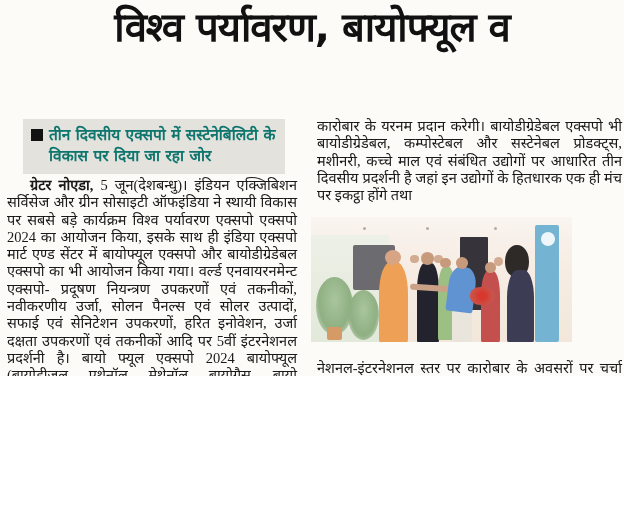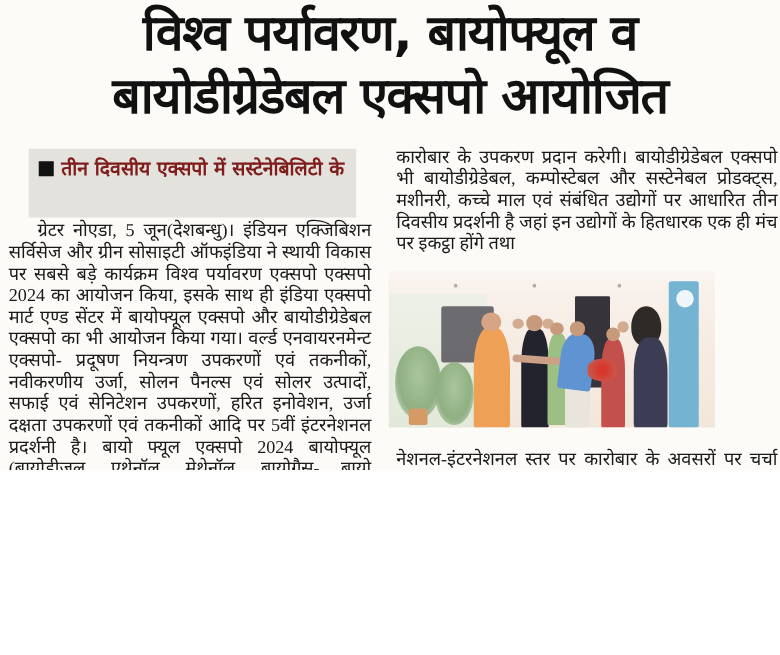--- a/index.html
+++ b/index.html
@@ -23,40 +23,40 @@
   }
   
   .subhead-box{
     position:absolute;left:23px;top:119px;width:262px;height:55px;
     background:#e4e2dd;
     box-sizing:border-box;
     padding:6px 6px 0 8px;
     font-family:"DejaVu Sans","Liberation Sans",sans-serif;
     font-weight:700;
     font-size:15.5px;line-height:21px;
-    color:#7f1d1d;
+    color:#0f766e;
   }
   .subhead-line1{display:flex;align-items:flex-start;}
   .bullet-square{
     display:inline-block;width:12px;height:12px;background:#121212;
     margin:4px 6px 0 0;flex:0 0 auto;
   }
   .subhead-line2{margin-left:18px;}
   
   .bodytext{
     position:absolute;
     font-size:14.5px;line-height:17.3px;
     text-align:justify;
     color:#191919;
   }
   .col-left-p1{left:7px;top:177px;width:290px;}
   .col-right-p1{left:317px;top:118px;width:305px;}
   .col-right-p2{left:317px;top:360px;width:305px;}
   .indent{text-indent:23px;}
-  .bold{font-weight:400;}
+  .bold{font-weight:700;}
   
   .photo{
     position:absolute;left:311px;top:217px;width:261px;height:125px;
     overflow:hidden;
     background:linear-gradient(180deg,#f9f3ee 0%,#f6ece3 45%,#f2e7da 100%);
   }
   .photo div{position:absolute;}
   .ph-ceiling{left:0;top:0;width:100%;height:20%;
     background:linear-gradient(180deg,#faf5f1,#f7efe9);}
   .ph-dot{width:3px;height:3px;border-radius:50%;background:#b9a9a2;top:8%;}
@@ -97,35 +97,35 @@
   
   .bg-head{width:3.5%;height:7%;opacity:.8;}
 </style>
 </head>
 <body>
 
 <div class="page">
 
   <div class="headline">
     <div>विश्व पर्यावरण, बायोफ्यूल व</div>
-    <div>बायोडीग्रेडेबल एक्सपो आयोजित</div>
   </div>
 
   <div class="subhead-box">
     <div class="subhead-line1">
       <span class="bullet-square"></span>
       <span>तीन दिवसीय एक्सपो में सस्टेनेबिलिटी के</span>
     </div>
+    <div class="subhead-line2">विकास पर दिया जा रहा जोर</div>
   </div>
 
   <div class="bodytext col-left-p1">
     <div class="indent"><span class="bold">ग्रेटर नोएडा,</span><span> 5 जून(देशबन्धु)। </span><span>इंडियन एक्जिबिशन सर्विसेज और ग्रीन सोसाइटी ऑफइंडिया ने स्थायी विकास पर सबसे बड़े कार्यक्रम विश्व पर्यावरण एक्सपो एक्सपो 2024 का आयोजन किया, इसके साथ ही इंडिया एक्सपो मार्ट एण्ड सेंटर में बायोफ्यूल एक्सपो और बायोडीग्रेडेबल एक्सपो का भी आयोजन किया गया। वर्ल्ड एनवायरनमेन्ट एक्सपो- प्रदूषण नियन्त्रण उपकरणों एवं तकनीकों, नवीकरणीय उर्जा, सोलन पैनल्स एवं सोलर उत्पादों, सफाई एवं सेनिटेशन उपकरणों, हरित इनोवेशन, उर्जा दक्षता उपकरणों एवं तकनीकों आदि पर 5वीं इंटरनेशनल प्रदर्शनी है। बायो फ्यूल एक्सपो 2024 बायोफ्यूल (बायोडीजल, एथेनॉल, मेथेनॉल, बायोगैस- बायो एलएनजी, बायो सीएनजी, बायोमास, गैस ईंधन जैसे हाइड्रोजन और सिंथेटिक गैस) पर आधारित एक इंटरनेशनल कारोबार प्रदर्शनी है जो इस क्षेत्र के उत्पादकों, निर्माताओं को एक ही मंच पर लेकर आती है।</span></div>
   </div>
 
-  <div class="bodytext col-right-p1">कारोबार के उपकरण प्रदान करेगी। बायोडीग्रेडेबल एक्सपो भी बायोडीग्रेडेबल, कम्पोस्टेबल और सस्टेनेबल प्रोडक्ट्स, मशीनरी, कच्चे माल एवं संबंधित उद्योगों पर आधारित तीन दिवसीय प्रदर्शनी है जहां इन उद्योगों के हितधारक एक ही मंच पर इकट्ठा होंगे तथा</div>
+  <div class="bodytext col-right-p1">कारोबार के यरनम प्रदान करेगी। बायोडीग्रेडेबल एक्सपो भी बायोडीग्रेडेबल, कम्पोस्टेबल और सस्टेनेबल प्रोडक्ट्स, मशीनरी, कच्चे माल एवं संबंधित उद्योगों पर आधारित तीन दिवसीय प्रदर्शनी है जहां इन उद्योगों के हितधारक एक ही मंच पर इकट्ठा होंगे तथा</div>
 
   <div class="photo">
     <div class="ph-ceiling"></div>
     <div class="ph-dot" style="left:20%"></div>
     <div class="ph-dot" style="left:44%"></div>
     <div class="ph-dot" style="left:70%"></div>
     <div class="ph-leftwash"></div>
     <div class="ph-booth"></div>
     <div class="ph-door"></div>
     <div class="ph-banner"></div>

